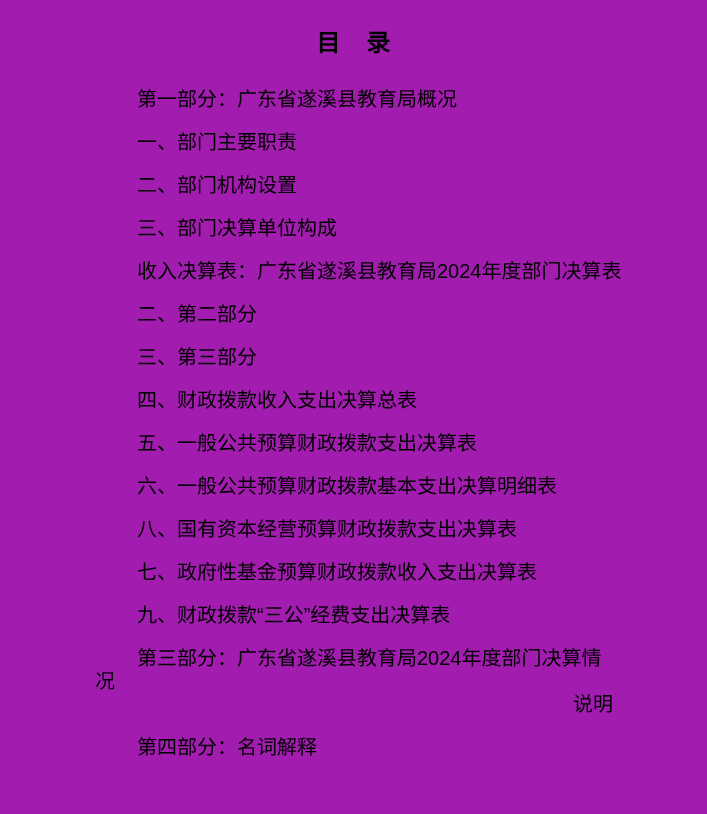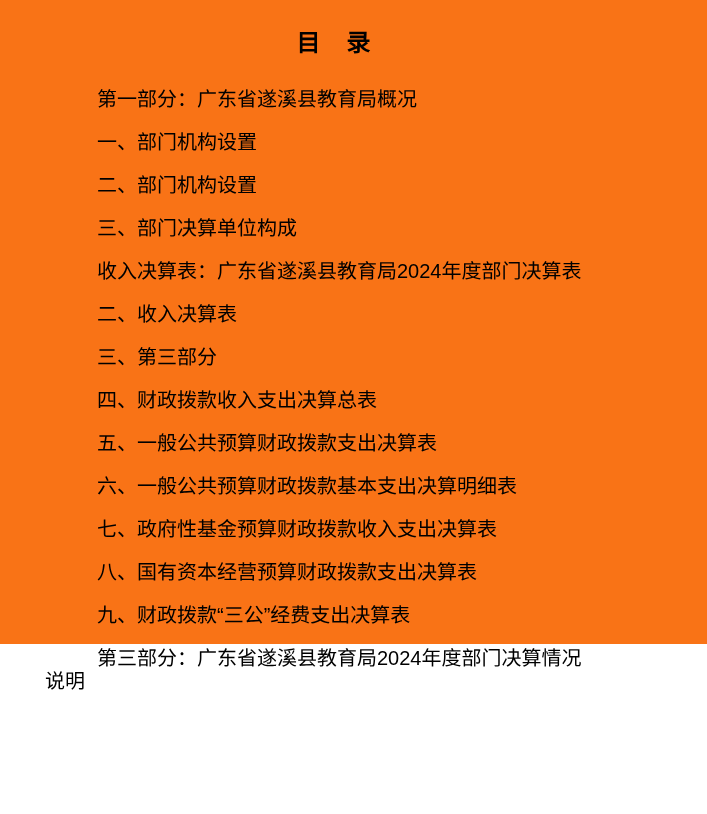--- a/index.html
+++ b/index.html
@@ -6,23 +6,23 @@
   html, body {
     width: 707px;
     height: 814px;
     background: #ffffff;
     font-family: "Liberation Sans", sans-serif;
     color: #000000;
     overflow: hidden;
   }
   .doc-page {
     width: 707px;
-    height: 644px;
-    background: #f97316;
-    padding: 27px 94px 0 55px;
+    height: 814px;
+    background: #a21caf;
+    padding: 27px 94px 0 95px;
   }
   .doc-title {
     text-align: center;
     font-size: 24px;
     font-weight: bold;
     line-height: 32px;
     margin-bottom: 29px;
     letter-spacing: 1px;
   }
   .toc-entry {
@@ -31,40 +31,42 @@
     margin-bottom: 20px;
     text-indent: 42px;
     white-space: nowrap;
   }
   .toc-entry.wrap2 { white-space: normal; }
   .toc-entry.bold { font-weight: normal; }
   .toc-entry .line2 {
     display: block;
     text-indent: 0;
     margin-left: -10px; 
+    text-align: right;
   }
 </style>
 </head>
 <body>
 
 <div class="doc-page">
 
   <h1 class="doc-title">目　录</h1>
 
   <p class="toc-entry bold">第一部分：广东省遂溪县教育局概况</p>
-  <p class="toc-entry">一、部门机构设置</p>
+  <p class="toc-entry">一、部门主要职责</p>
   <p class="toc-entry">二、部门机构设置</p>
   <p class="toc-entry">三、部门决算单位构成</p>
 
   <p class="toc-entry bold">收入决算表：广东省遂溪县教育局2024年度部门决算表</p>
-  <p class="toc-entry">二、收入决算表</p>
+  <p class="toc-entry">二、第二部分</p>
   <p class="toc-entry">三、第三部分</p>
   <p class="toc-entry">四、财政拨款收入支出决算总表</p>
   <p class="toc-entry">五、一般公共预算财政拨款支出决算表</p>
   <p class="toc-entry">六、一般公共预算财政拨款基本支出决算明细表</p>
+  <p class="toc-entry">八、国有资本经营预算财政拨款支出决算表</p>
   <p class="toc-entry">七、政府性基金预算财政拨款收入支出决算表</p>
-  <p class="toc-entry">八、国有资本经营预算财政拨款支出决算表</p>
   <p class="toc-entry">九、财政拨款“三公”经费支出决算表</p>
 
   <p class="toc-entry bold wrap2"><span>第三部分：广东省遂溪县教育局2024年度部门决算情况</span><span class="line2">说明</span></p>
 
+  <p class="toc-entry bold">第四部分：名词解释</p>
 
 </div>
 
 </body></html>

